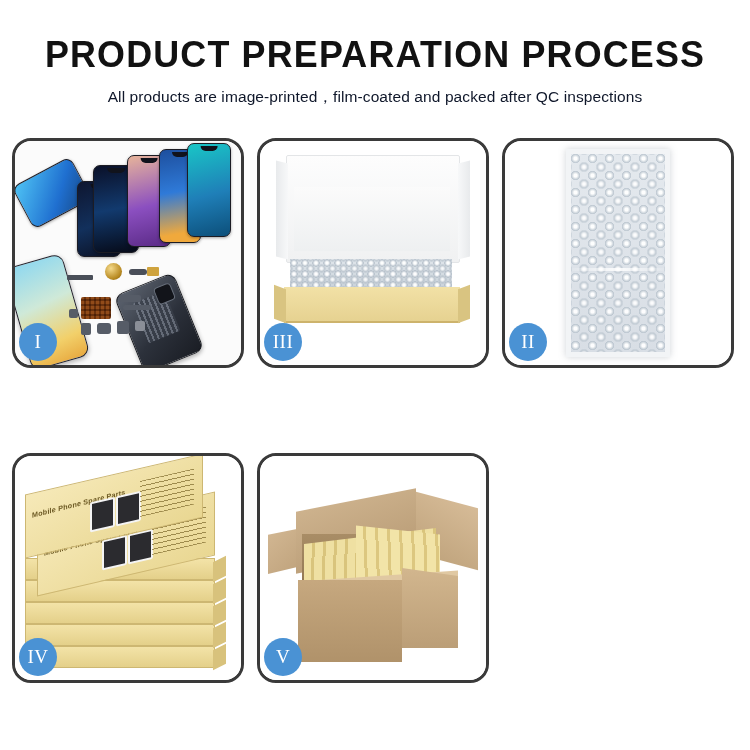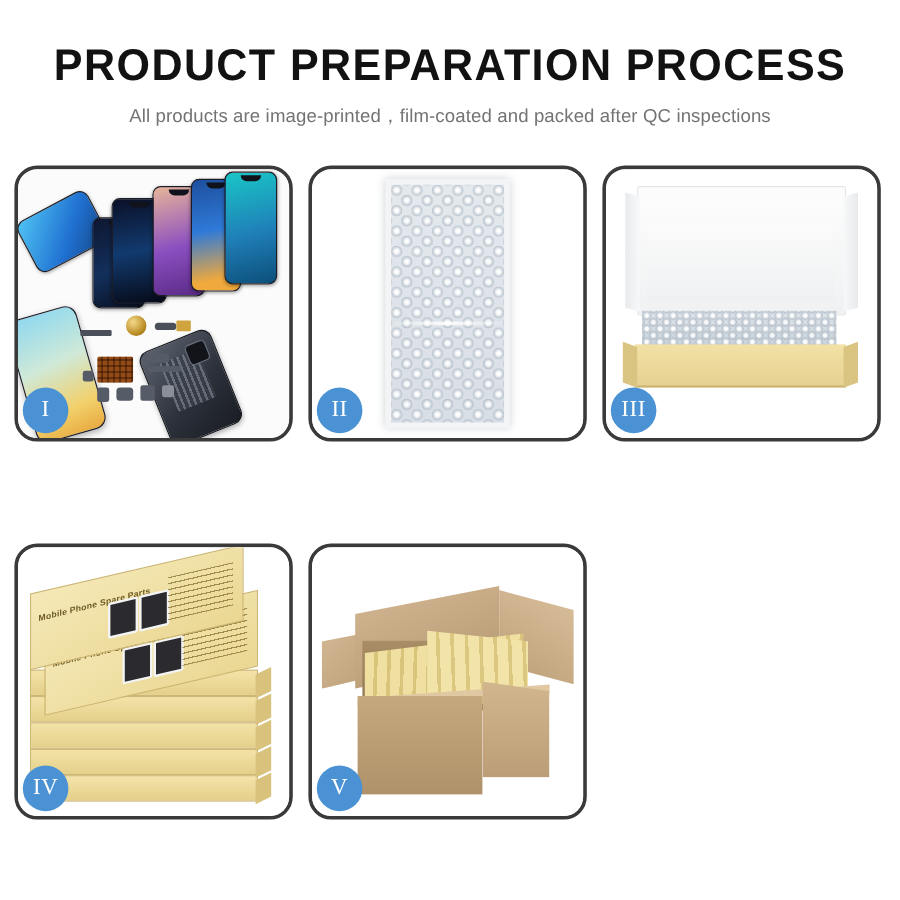--- a/index.html
+++ b/index.html
@@ -12,21 +12,21 @@
   .page{position:relative;width:750px;height:750px;}
 
   
   .header{text-align:center;padding-top:36px;}
   .title{
     font-size:37px;font-weight:bold;color:#121212;
     letter-spacing:1.2px;line-height:1.05;
     transform:scaleX(0.97);
   }
   .subtitle{
-    font-size:15.5px;color:#737373;margin-top:12px;
+    font-size:15.5px;color:#0f172a;margin-top:12px;
     letter-spacing:0.1px;
   }
 
   
   .grid{
     position:absolute;left:12px;top:138px;
     width:726px;
     display:grid;
     grid-template-columns:repeat(3,232px);
     grid-template-rows:repeat(2,230px);
@@ -333,37 +333,37 @@
           <div class="flex-c" style="left:30px;top:62px;width:14px;height:11px;border-radius:3px;"></div>
           <div class="flex-c" style="left:50px;top:60px;width:12px;height:13px;border-radius:2px;"></div>
           <div class="flex-c" style="left:2px;top:48px;width:9px;height:9px;"></div>
           <div class="flex-c" style="left:68px;top:60px;width:10px;height:10px;background:#8b8f98;"></div>
         </div>
       </div>
       <div class="badge">I</div>
     </div>
 
     <div class="panel">
+      <div class="stage p3">
+        <div class="lid3"></div>
+        <div class="foam3"></div>
+        <div class="bub3"></div>
+        <div class="tray3"></div>
+      </div>
+      <div class="badge">III</div>
+    </div>
+
+    <div class="panel">
       <div class="stage p2">
         <div class="bwrap">
           <div class="bubbles"></div>
           <div class="seam"></div>
         </div>
       </div>
       <div class="badge">II</div>
-    </div>
-
-    <div class="panel">
-      <div class="stage p3">
-        <div class="lid3"></div>
-        <div class="foam3"></div>
-        <div class="bub3"></div>
-        <div class="tray3"></div>
-      </div>
-      <div class="badge">III</div>
     </div>
 
     <div class="panel">
       <div class="stage p4">
         <div class="stack">
           <div class="sbox" style="top:170px;">
               <div class="side"></div>
             </div>
           <div class="sbox" style="top:148px;">
               <div class="side"></div>

